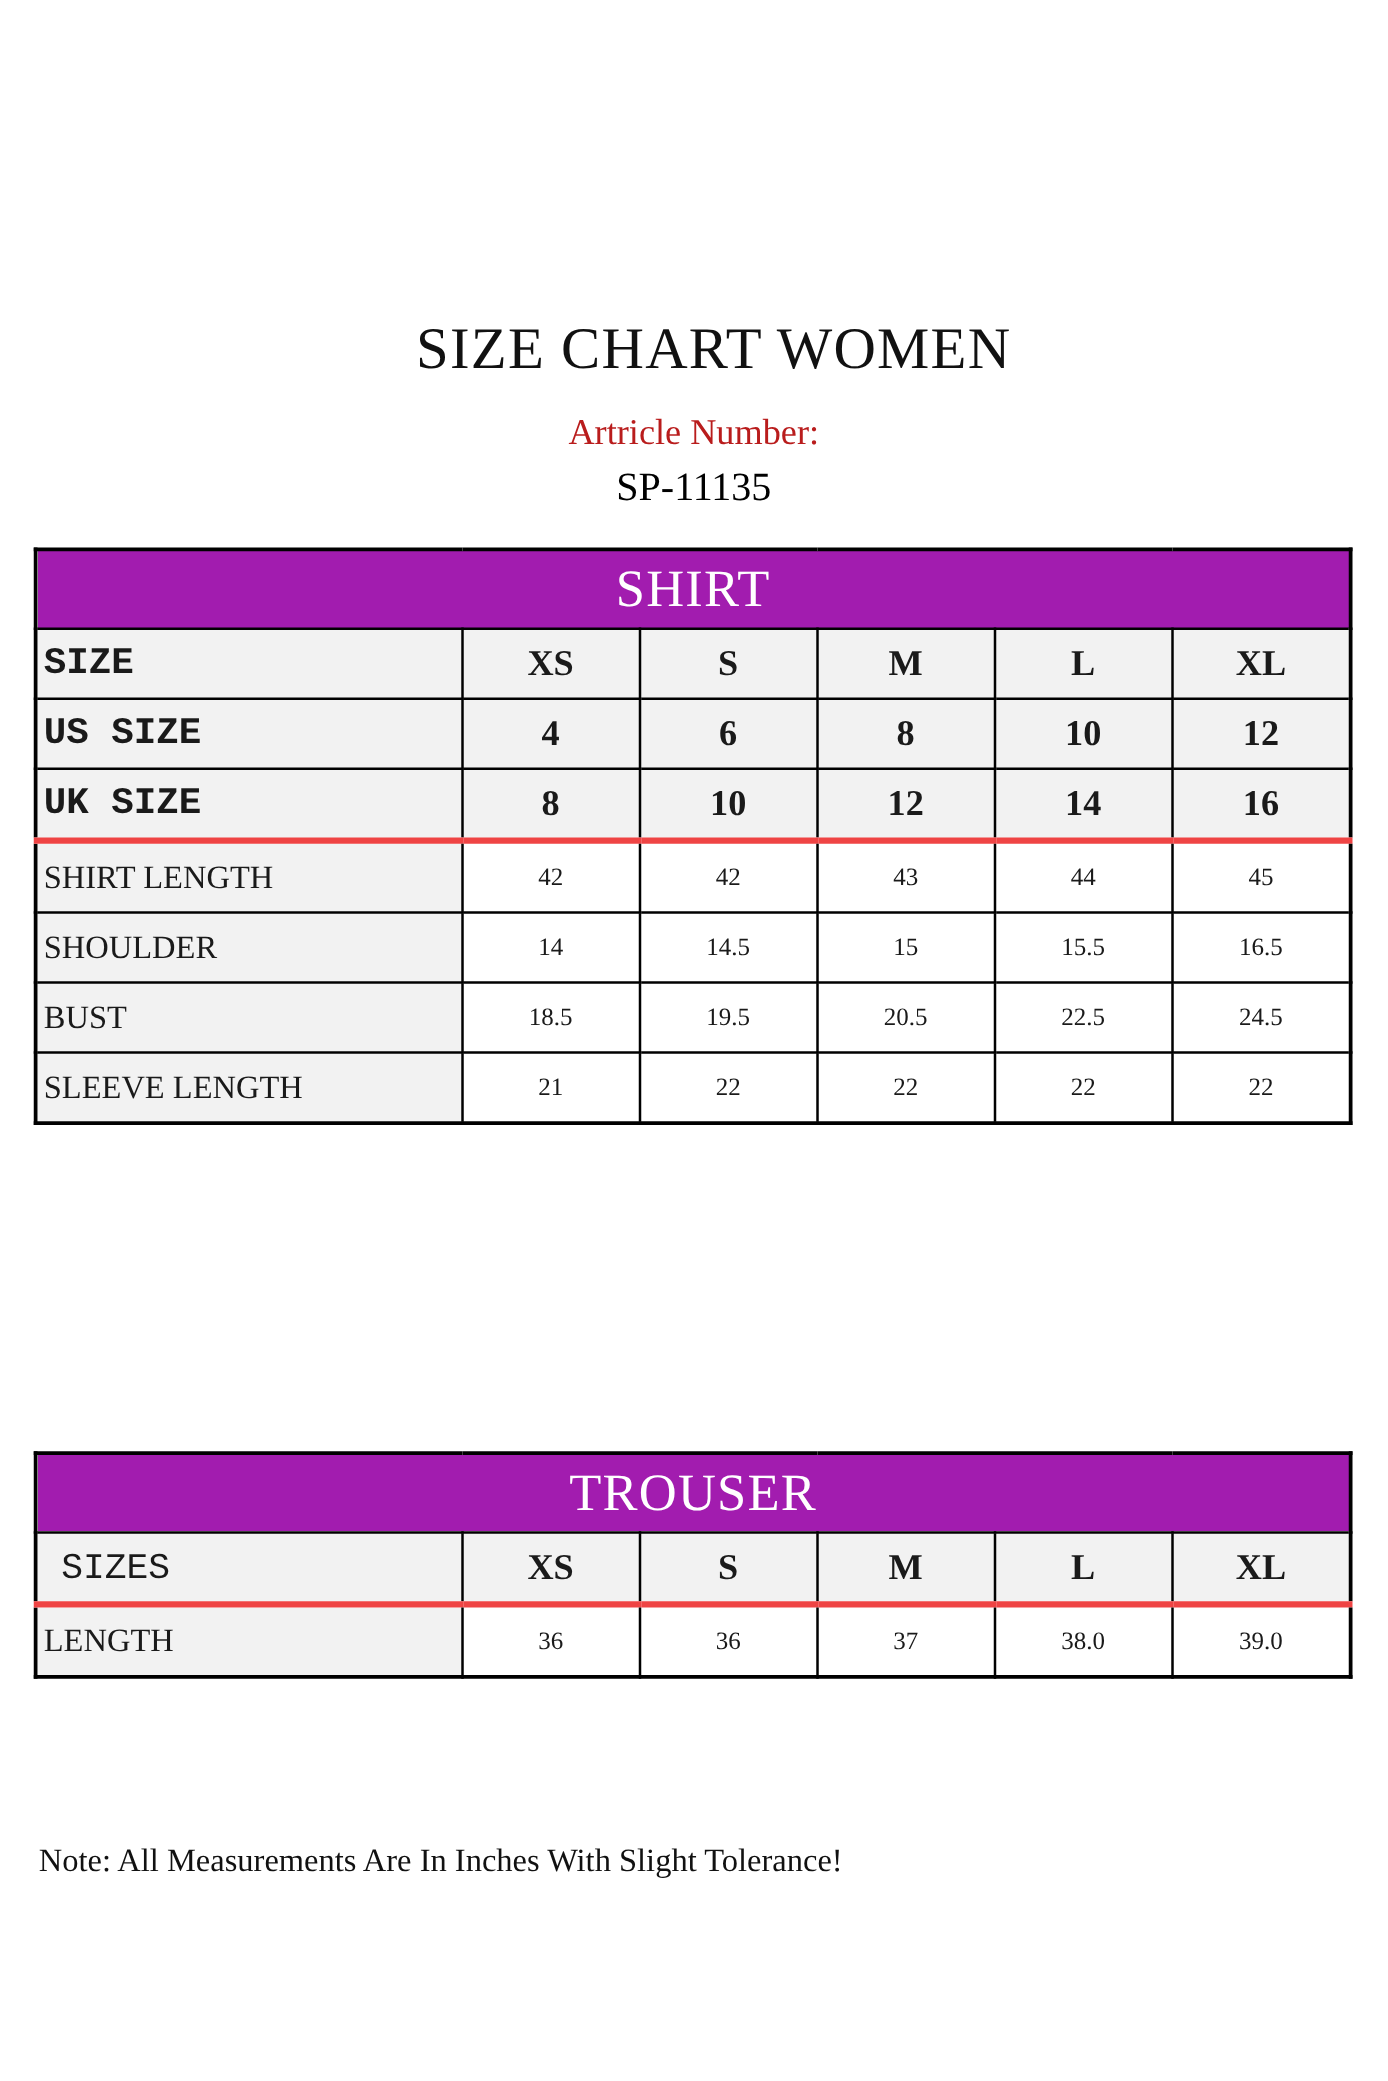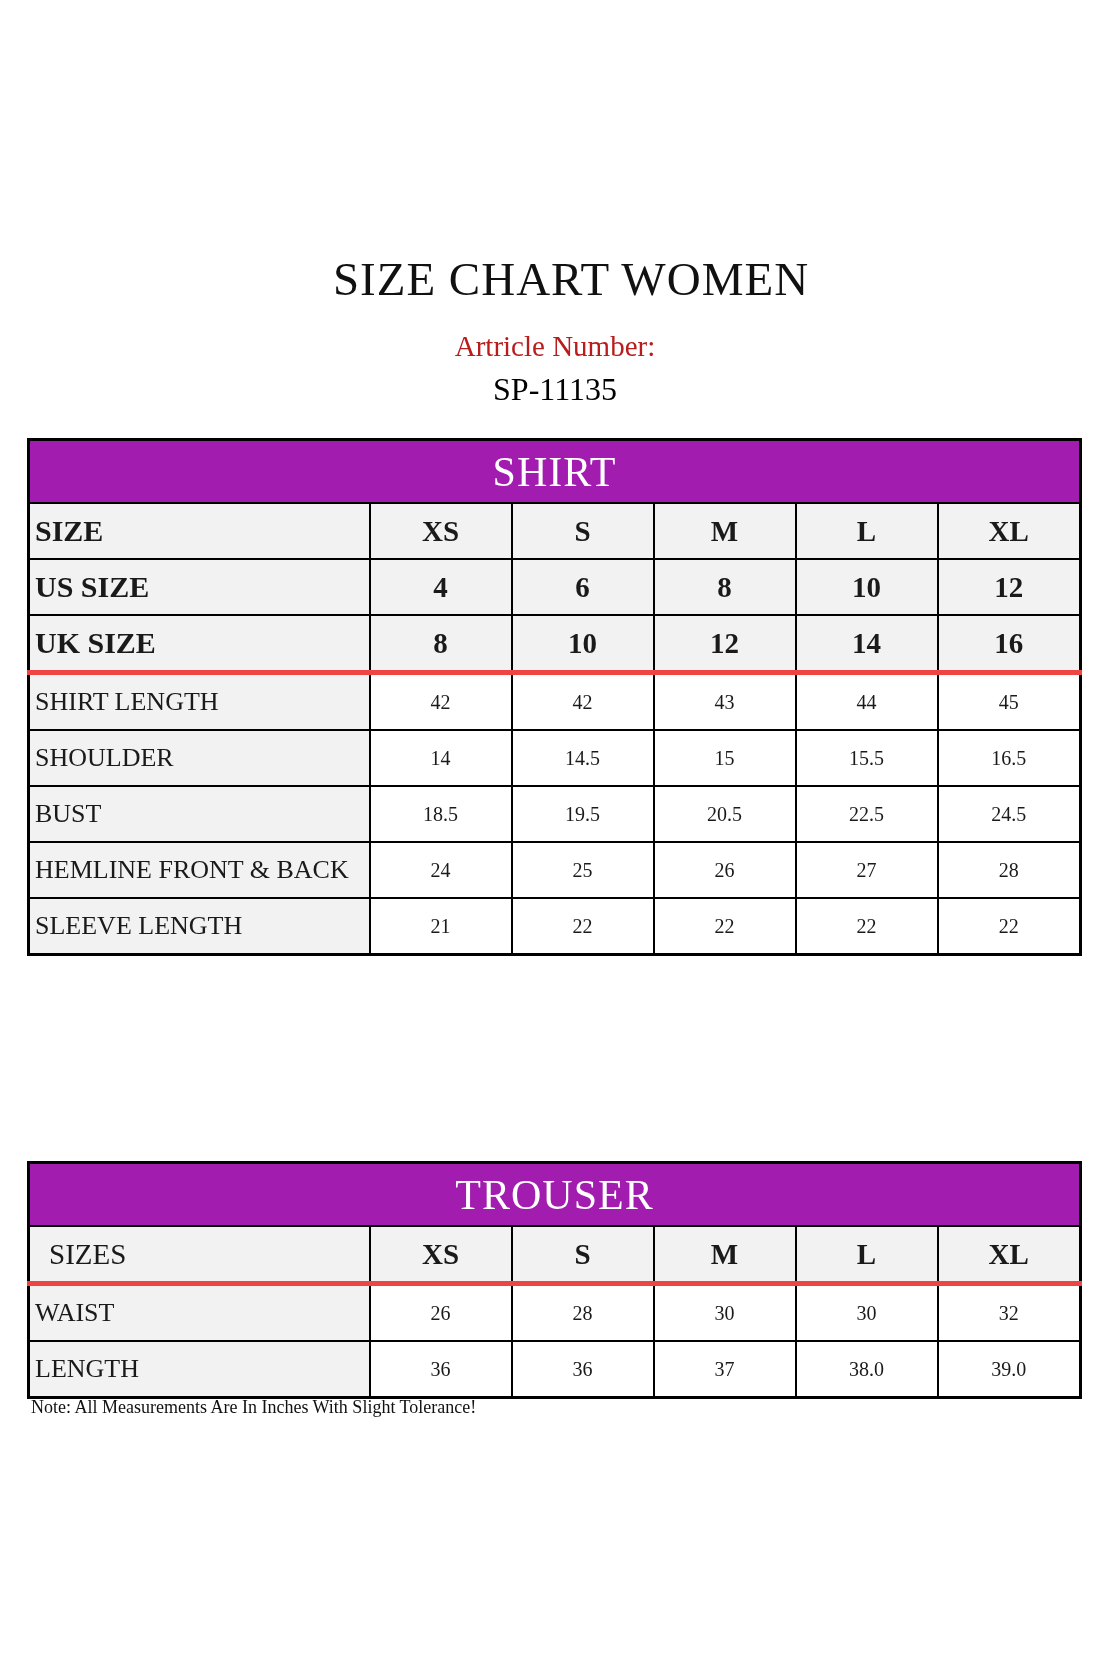--- a/index.html
+++ b/index.html
@@ -40,38 +40,38 @@
   .size-table th,.size-table td{
     border:2px solid #000;
     vertical-align:middle;
     overflow:hidden;white-space:nowrap;
   }
   tr.size-row th,tr.size-row td{
     background:#f2f2f2;height:52px;
   }
   tr.size-row th.label-cell{
     text-align:left;padding-left:5px;
-    font-size:30px;font-weight:bold;
+    font-size:30px;font-weight:bold;font-family:Liberation Mono, monospace;
   }
   tr.size-row td.value-cell{
     text-align:center;font-size:29px;font-weight:bold;
   }
   table.trouser tr.size-row th.label-cell{font-weight:400;font-size:29px;padding-left:19px;}
   tr.last-size-row th,tr.last-size-row td{border-bottom:5px solid #ef4444;}
   tr.measure-row th.label-cell{
     background:#f2f2f2;text-align:left;padding-left:5px;
     font-size:26px;font-weight:400;height:52px;
   }
   tr.measure-row td.value-cell{
     background:#ffffff;text-align:center;
     font-size:20px;font-weight:400;height:52px;
   }
   .note{
-    position:absolute;top:1397px;left:31px;
-    font-size:18px;color:#111;
+    position:absolute;top:1474px;left:31px;
+    font-size:26px;color:#111;
   }
 </style>
 </head>
 <body>
 
 <h1 class="title">SIZE CHART WOMEN</h1>
 <div class="article-label">Artricle Number:</div>
 <div class="article-number">SP-11135</div>
 
 <table class="size-table shirt">
@@ -131,28 +131,20 @@
       </tr>
       <tr class="measure-row">
         <th class="label-cell">BUST</th>
         <td class="value-cell">18.5</td>
         <td class="value-cell">19.5</td>
         <td class="value-cell">20.5</td>
         <td class="value-cell">22.5</td>
         <td class="value-cell">24.5</td>
       </tr>
       <tr class="measure-row">
-        <th class="label-cell">HEMLINE FRONT &amp; BACK</th>
-        <td class="value-cell">24</td>
-        <td class="value-cell">25</td>
-        <td class="value-cell">26</td>
-        <td class="value-cell">27</td>
-        <td class="value-cell">28</td>
-      </tr>
-      <tr class="measure-row">
         <th class="label-cell">SLEEVE LENGTH</th>
         <td class="value-cell">21</td>
         <td class="value-cell">22</td>
         <td class="value-cell">22</td>
         <td class="value-cell">22</td>
         <td class="value-cell">22</td>
       </tr>
     </tbody>
 </table>
 
@@ -173,28 +165,20 @@
   <tbody>
       <tr class="size-row last-size-row">
         <th class="label-cell">SIZES</th>
         <td class="value-cell">XS</td>
         <td class="value-cell">S</td>
         <td class="value-cell">M</td>
         <td class="value-cell">L</td>
         <td class="value-cell">XL</td>
       </tr>
       <tr class="measure-row">
-        <th class="label-cell">WAIST</th>
-        <td class="value-cell">26</td>
-        <td class="value-cell">28</td>
-        <td class="value-cell">30</td>
-        <td class="value-cell">30</td>
-        <td class="value-cell">32</td>
-      </tr>
-      <tr class="measure-row">
         <th class="label-cell">LENGTH</th>
         <td class="value-cell">36</td>
         <td class="value-cell">36</td>
         <td class="value-cell">37</td>
         <td class="value-cell">38.0</td>
         <td class="value-cell">39.0</td>
       </tr>
     </tbody>
 </table>
 

